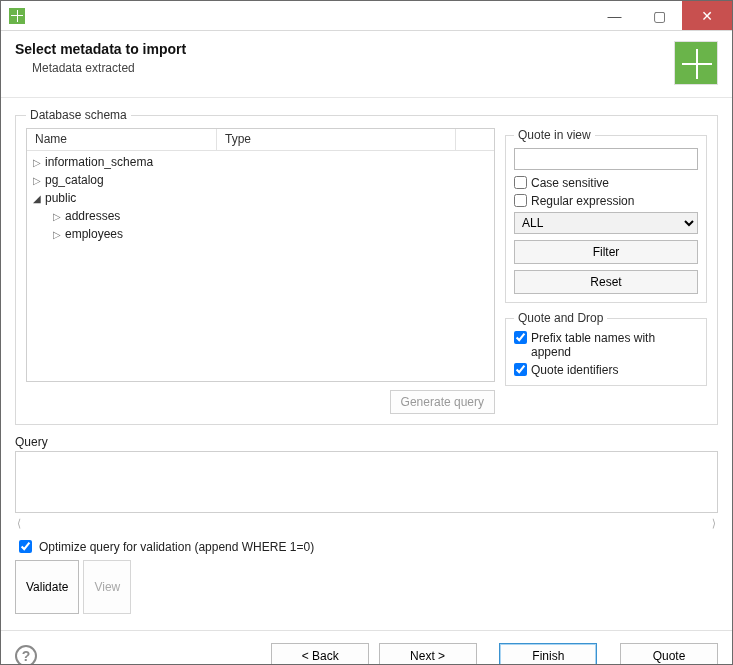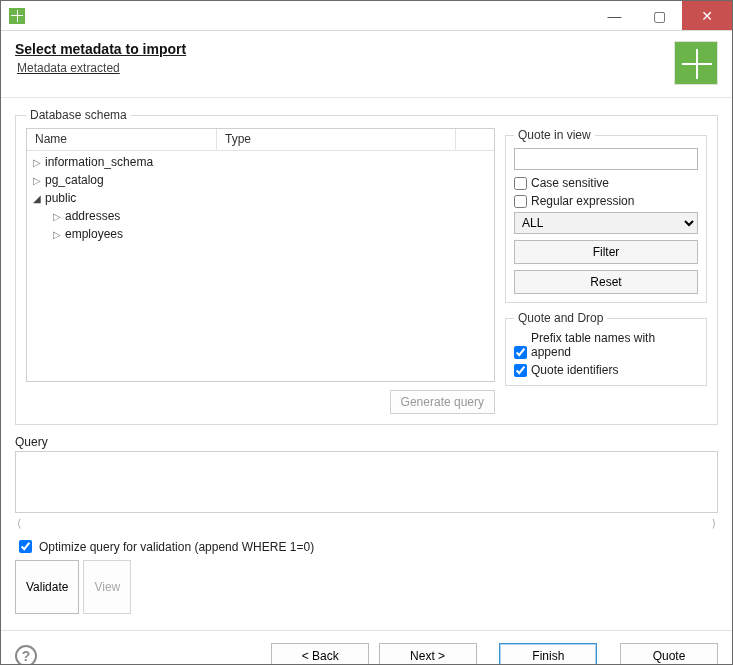--- a/index.html
+++ b/index.html
@@ -49,29 +49,29 @@
     width: 50px;
   }
   
   .header-banner {
     background: #fff;
     padding: 10px 14px 10px 14px;
     border-bottom: none;
     display: flex;
     align-items: flex-start;
   }
-  .header-banner .text { flex: 1; text-decoration: underline; }
+  .header-banner .text { flex: 1; }
   .header-banner h1 {
     font-size: 14px;
     font-weight: 600;
     margin: 0 0 4px 0;
     color: #111;
   }
   .header-banner .sub {
-    margin-left: 2px;
+    margin-left: 17px;
     color: #444;
   }
   .header-banner .banner-icon {
     width: 44px; height: 44px;
     background: #6ab44a;
     border: 1px solid #e0e0e0;
     margin-left: 8px;
     display: flex; align-items: center; justify-content: center;
     color: #fff;
     font-size: 26px;
@@ -182,21 +182,21 @@
   .right-pane input[type="text"] {
     width: 100%;
     height: 22px;
     border: 1px solid #b7b7b7;
     padding: 2px 4px;
     font-size: 12px;
     margin-bottom: 6px;
   }
   .chk {
     display: flex;
-    align-items: flex-end;
+    align-items: flex-start;
     gap: 4px;
     margin-bottom: 4px;
     font-size: 12px;
   }
   .chk input { margin: 0; width: 13px; height: 13px; }
   select.combo {
     width: 100%;
     height: 22px;
     border: 1px solid #bcbcbc;
     background: #f2f2f2;

